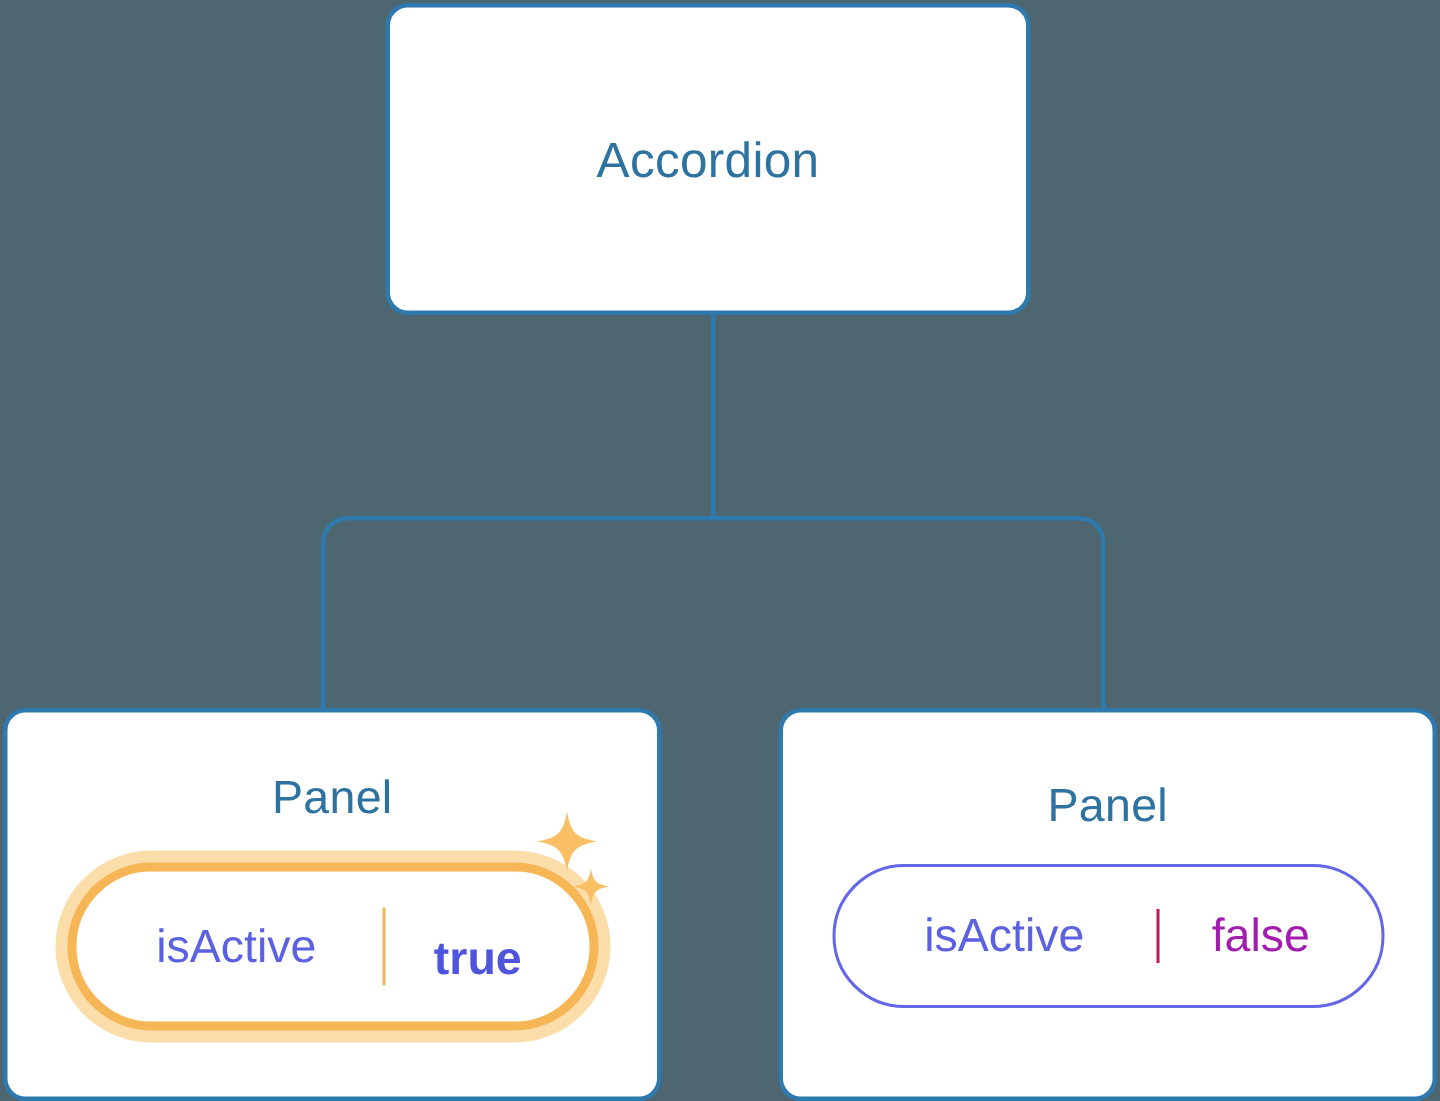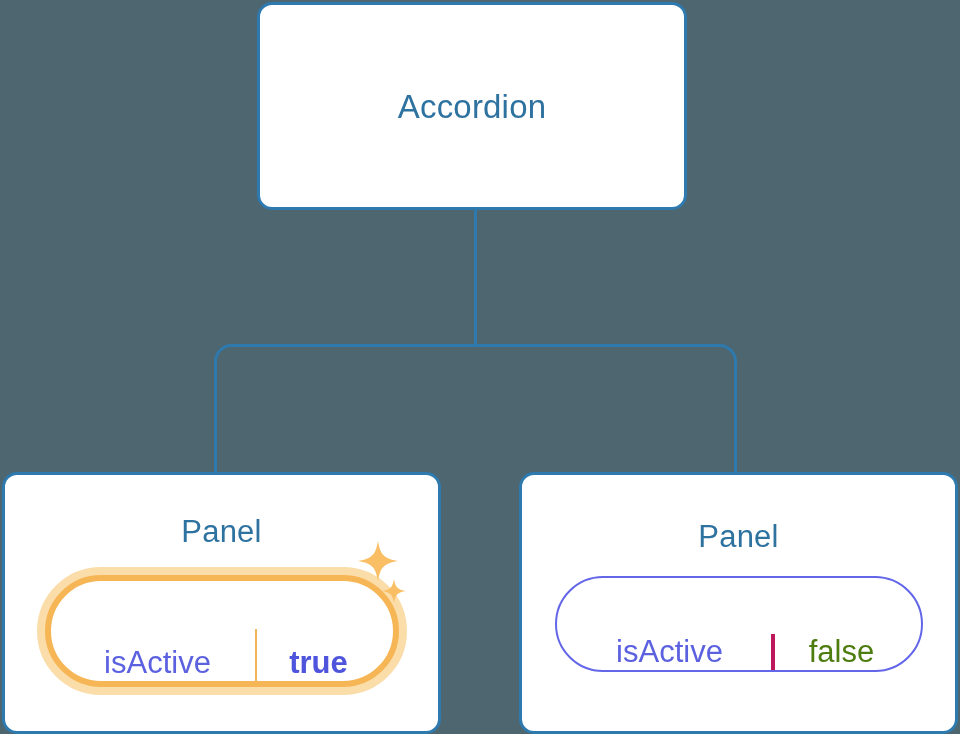--- a/index.html
+++ b/index.html
@@ -93,21 +93,21 @@
   .pill-wrap {
     position: relative;
     display: flex;
     align-items: center;
     justify-content: center;
   }
 
   .pill {
     position: relative;
     display: flex;
-    align-items: flex-end;
+    align-items: center;
     box-sizing: border-box;
     background: #ffffff;
     border-radius: 999px;
     overflow: hidden;
   }
 
   .pill-cell {
     display: flex;
     align-items: center;
     justify-content: center;
@@ -120,25 +120,25 @@
     border: 2px solid #6366e8;
     height: 96px;
   }
   .pill.plain .pill-key {
     color: #5c61e0;
     font-size: 31px;
     padding: 0 30px 0 42px;
     min-width: 214px;
   }
   .pill.plain .pill-val {
-    color: #4d7c0f;
+    color: #a21caf;
     font-size: 31px;
     font-weight: 400;
     padding: 0 42px 0 30px;
-    border-left: 4px solid #be185d;
+    border-left: 2px solid #be185d;
     min-width: 150px;
   }
 
   
   .pill-glow {
     position: absolute;
     left: 0;
     top: 0;
     width: 100%;
     height: 100%;

